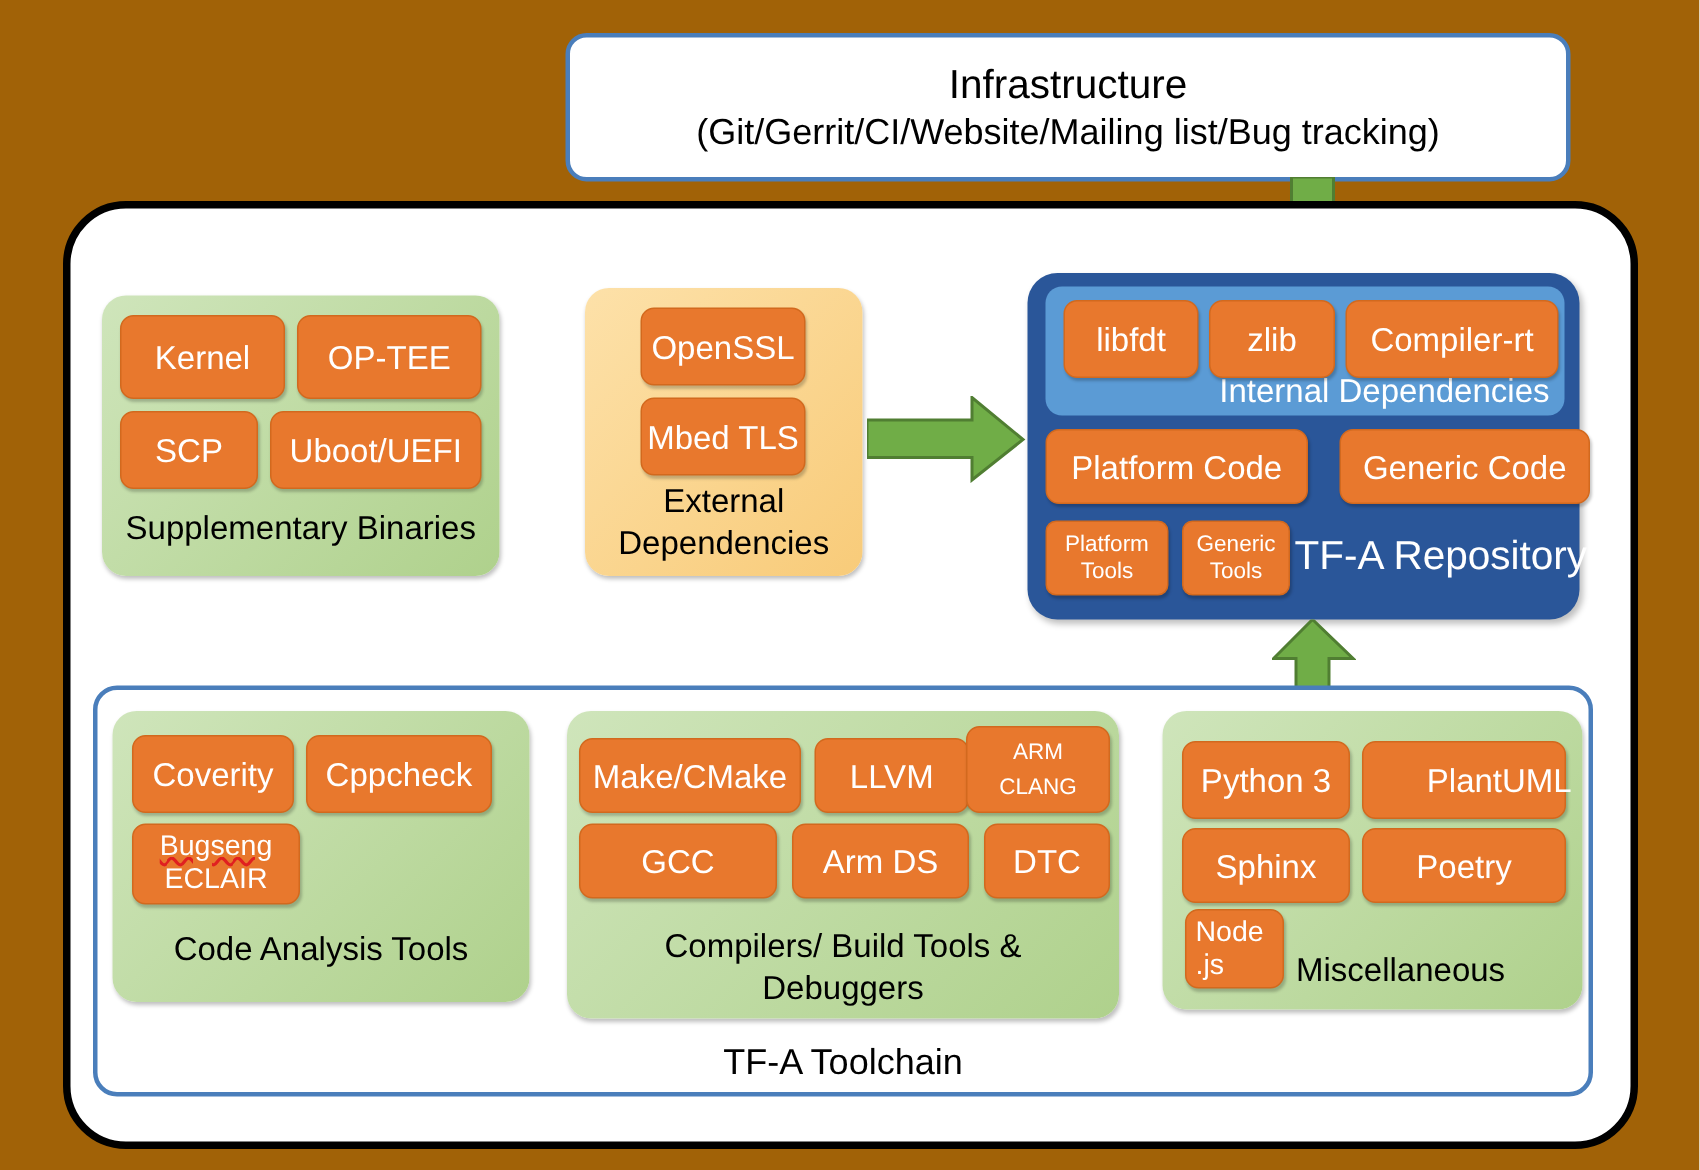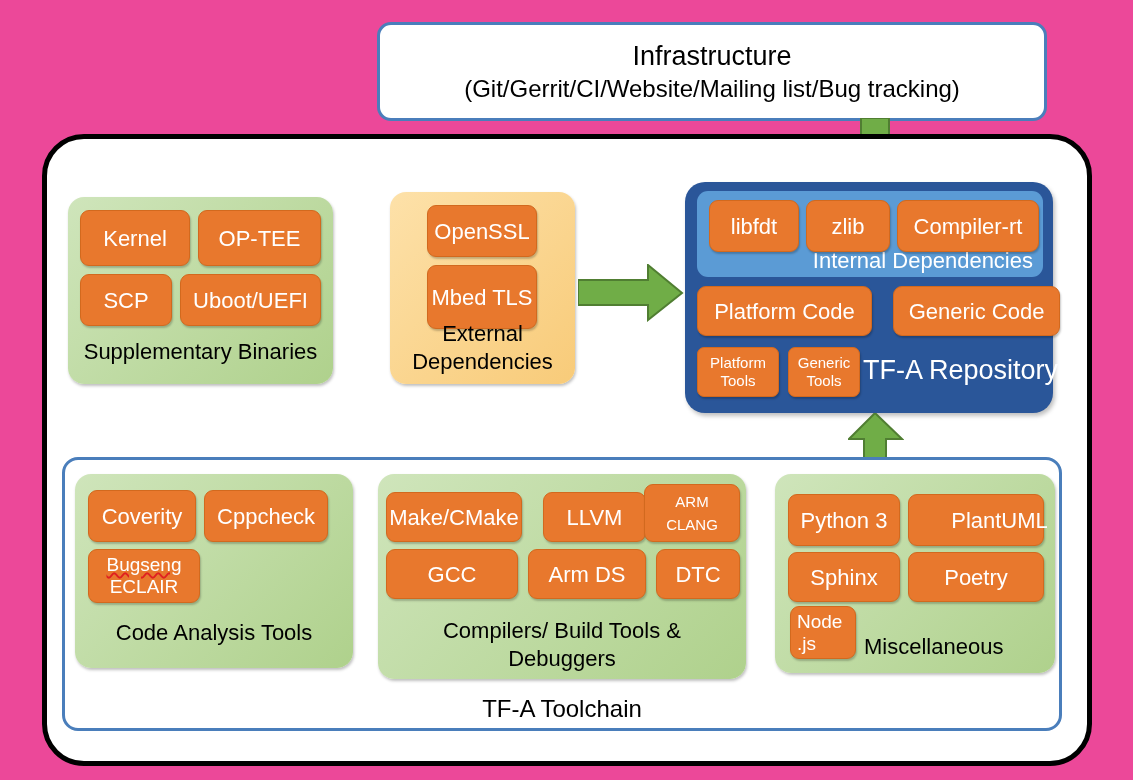--- a/index.html
+++ b/index.html
@@ -7,21 +7,21 @@
     padding: 0;
     background: #ffffff;
   }
   body {
     font-family: "Liberation Sans", sans-serif;
   }
   #canvas {
     position: relative;
     width: 1133px;
     height: 780px;
-    background: #ec4899;
+    background: #a16207;
     overflow: hidden;
     text-decoration: underline;
   }
   .abs { position: absolute; box-sizing: border-box; }
 
   
   .infra-box {
     left: 377px; top: 22px; width: 670px; height: 99px;
     border: 3px solid #4A7EBB;
     border-radius: 14px;
@@ -163,21 +163,21 @@
   </div>
   <div class="abs chip" style="left:180px; top:274px; width:141px; height:52px;">
     <span>Uboot/UEFI</span>
   </div>
   <div class="group-label" style="left:68px; top:338px; width:265px;">Supplementary Binaries</div>
 
   <div class="abs group group-amber" style="left:390px; top:192px; width:185px; height:192px;"></div>
   <div class="abs chip" style="left:427px; top:205px; width:110px; height:52px;">
     <span>OpenSSL</span>
   </div>
-  <div class="abs chip" style="left:427px; top:265px; width:110px; height:64px;">
+  <div class="abs chip" style="left:427px; top:265px; width:110px; height:52px;">
     <span>Mbed TLS</span>
   </div>
   <div class="group-label" style="left:390px; top:320px; width:185px;">External</div>
   <div class="group-label" style="left:390px; top:348px; width:185px;">Dependencies</div>
 
   <svg class="arrow" style="left:578px; top:264px;" width="106" height="58">
     <polygon points="0,16 70,16 70,1 104,29 70,56 70,41 0,41" fill="#70AD47" stroke="#507E32" stroke-width="2"></polygon>
   </svg>
 
   <div class="abs repo-box"></div>
@@ -226,21 +226,21 @@
   <div class="abs chip" style="left:204px; top:490px; width:124px; height:52px;">
     <span>Cppcheck</span>
   </div>
   <div class="abs chip two-line" style="left:88px; top:549px; width:112px; height:54px; font-size:19px; line-height:22px;">
     <span class="squiggle">Bugseng</span>
     <span>ECLAIR</span>
   </div>
   <div class="group-label" style="left:75px; top:619px; width:278px;">Code Analysis Tools</div>
 
   <div class="abs group group-green" style="left:378px; top:474px; width:368px; height:205px;"></div>
-  <div class="abs chip" style="left:386px; top:492px; width:136px; height:50px;">
+  <div class="abs chip" style="left:386px; top:492px; width:148px; height:50px;">
     <span>Make/CMake</span>
   </div>
   <div class="abs chip" style="left:543px; top:492px; width:103px; height:50px;">
     <span>LLVM</span>
   </div>
   <div class="abs chip two-line" style="left:644px; top:484px; width:96px; height:58px; font-size:15px; line-height:23px;">
     <span>ARM</span>
     <span>CLANG</span>
   </div>
   <div class="abs chip" style="left:386px; top:549px; width:132px; height:50px;">

